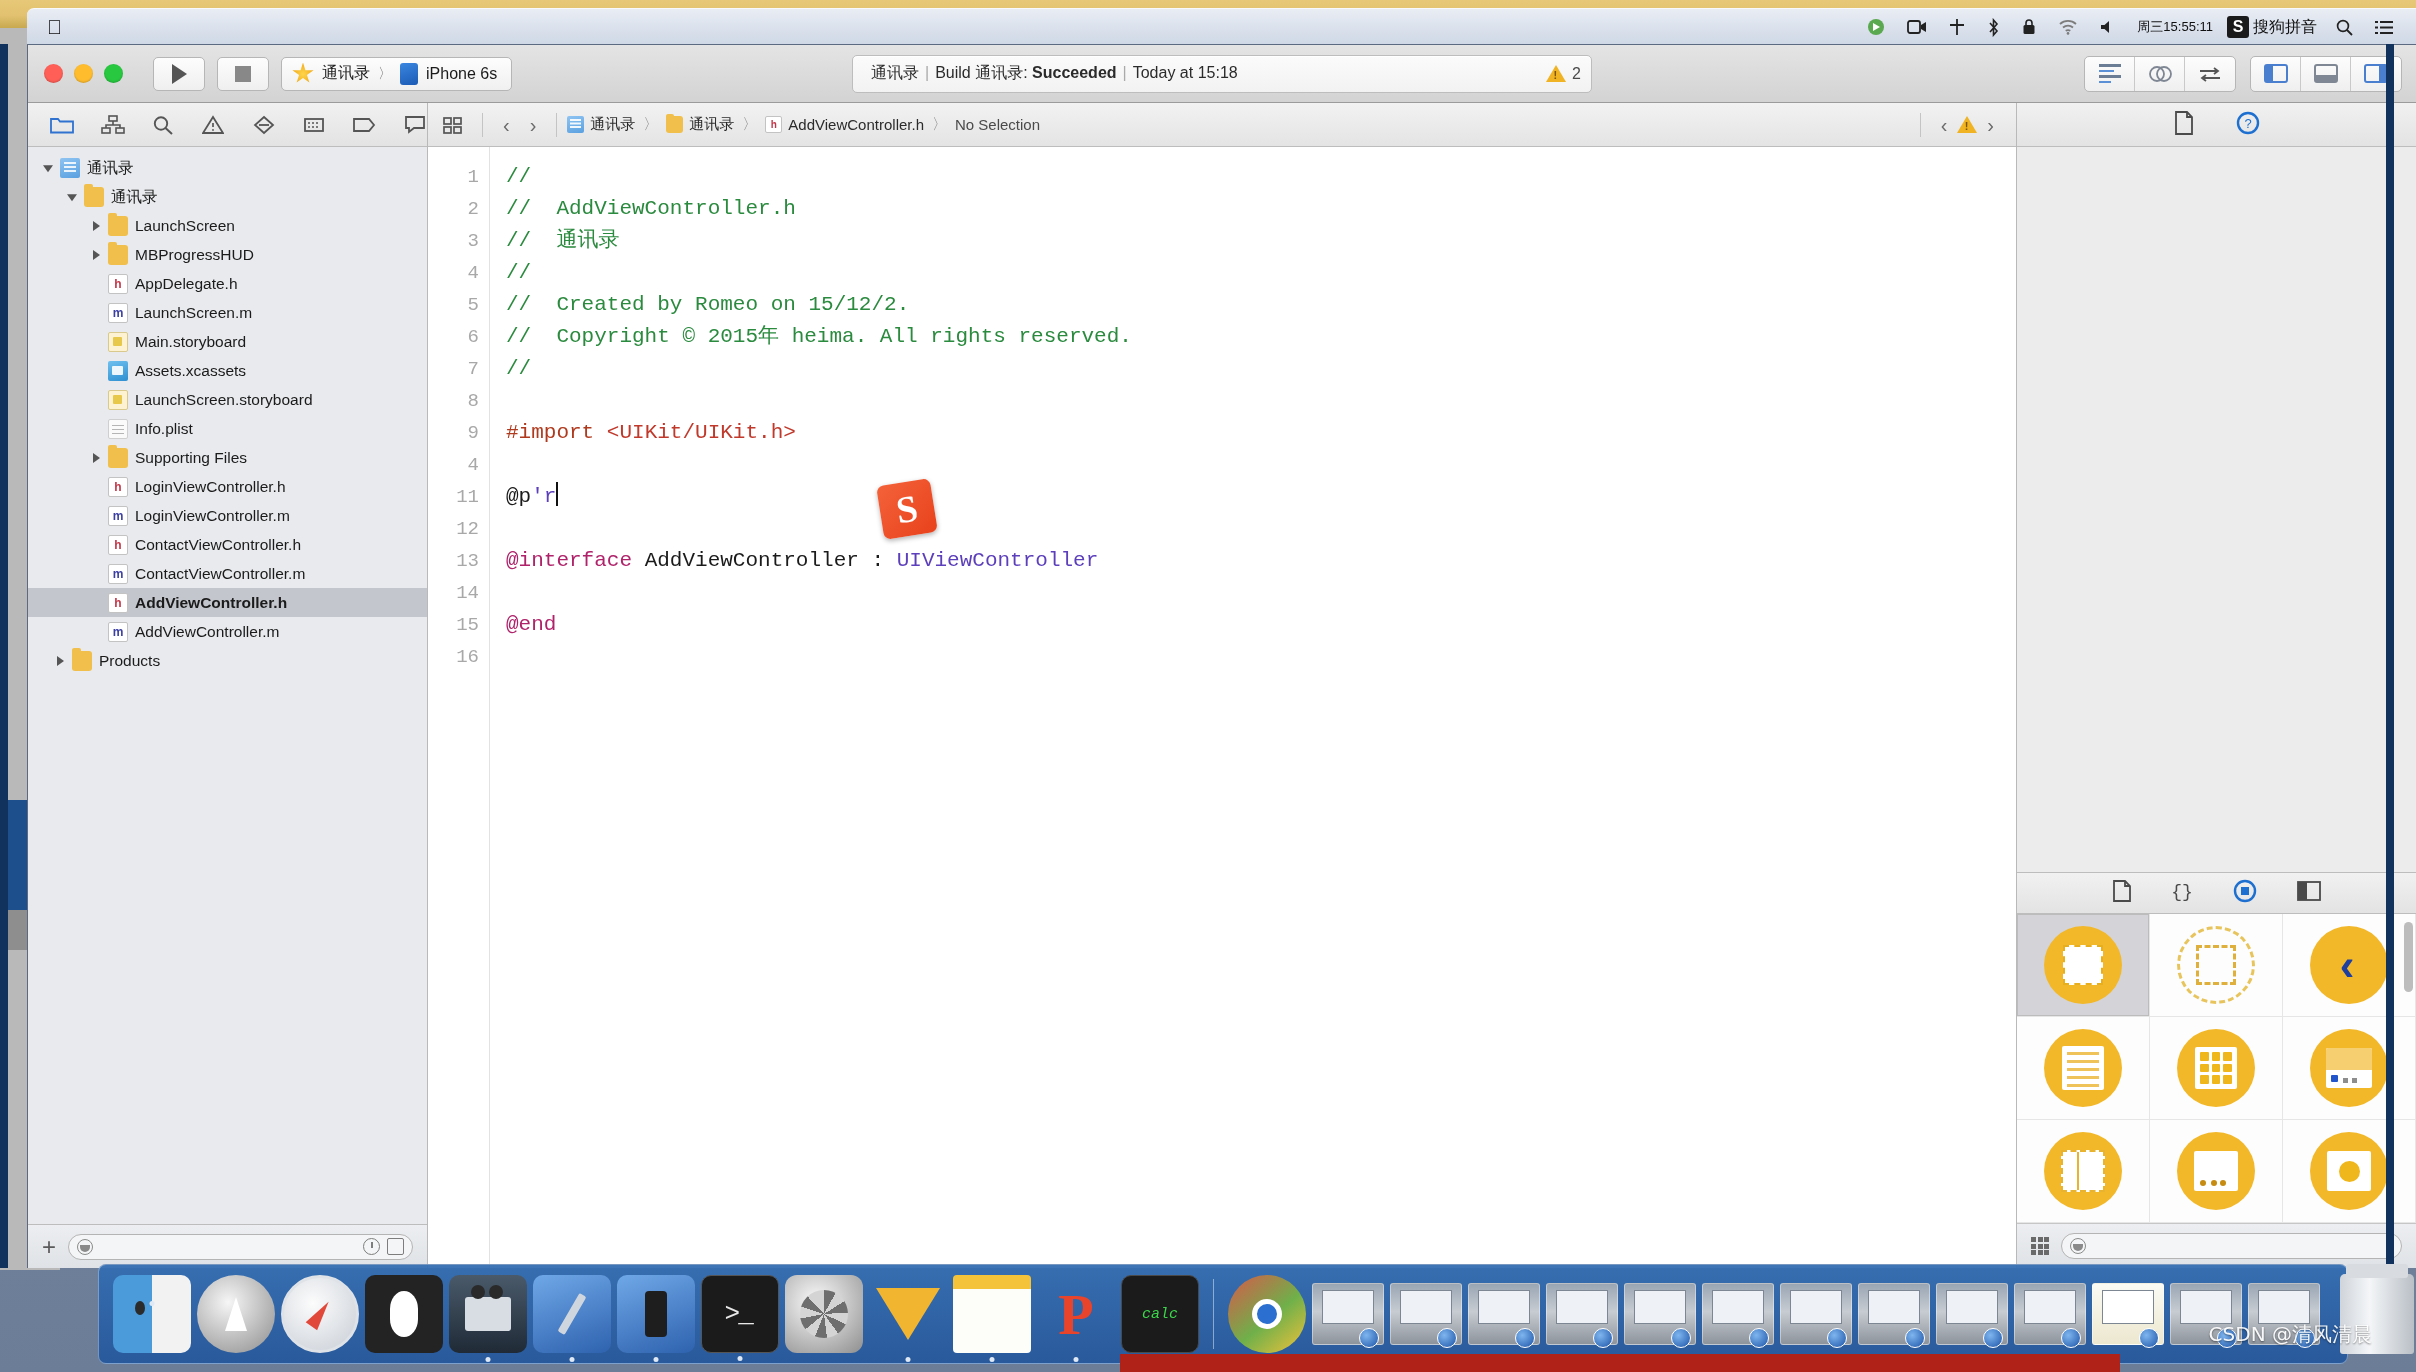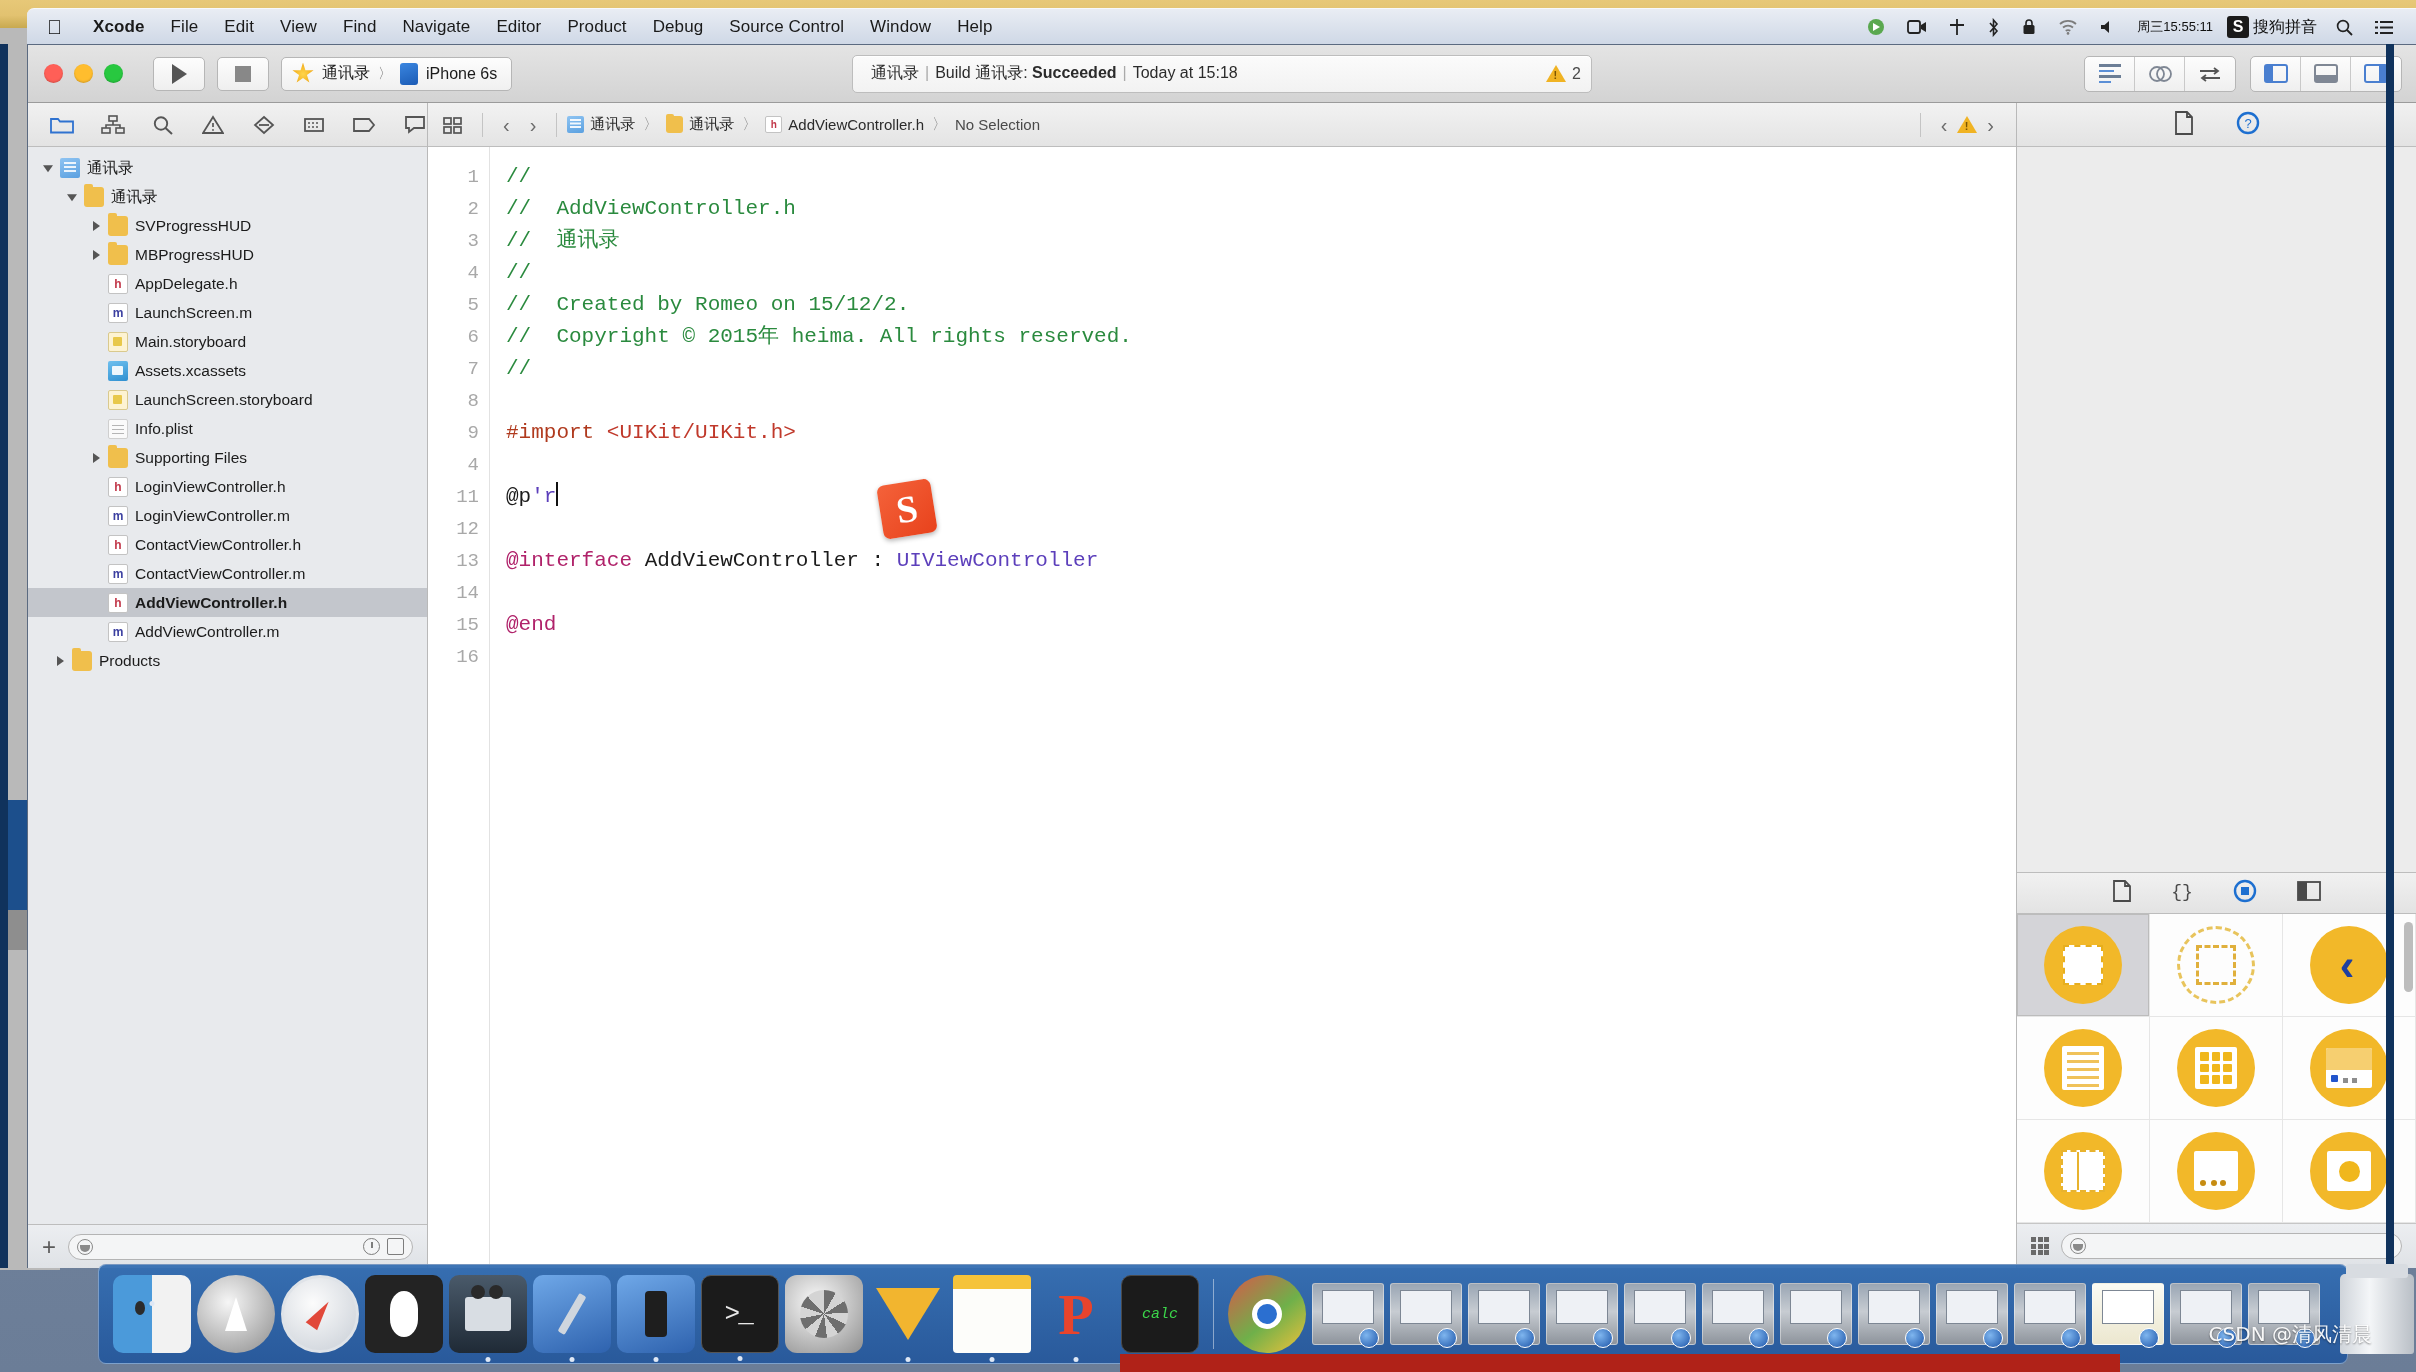--- a/index.html
+++ b/index.html
@@ -485,34 +485,20 @@
   <div id="backdrop-window"></div>
   <div id="backdrop-window-strip"></div>
   <div id="backdrop-window-strip2"></div>
 </div>
 
 <div id="edge-orange"></div>
 
 <div id="menubar"></div>
 <div id="menubar-main">
   <div id="apple-logo"></div>
-  <div id="menu-items" style="display: flex; align-items: center;">
-      <div class="menu-item bold">Xcode</div>
-      <div class="menu-item">File</div>
-      <div class="menu-item">Edit</div>
-      <div class="menu-item">View</div>
-      <div class="menu-item">Find</div>
-      <div class="menu-item">Navigate</div>
-      <div class="menu-item">Editor</div>
-      <div class="menu-item">Product</div>
-      <div class="menu-item">Debug</div>
-      <div class="menu-item">Source Control</div>
-      <div class="menu-item">Window</div>
-      <div class="menu-item">Help</div>
-    </div>
   <div id="menubar-right">
     <div class="status-icon">
       <svg width="18" height="18" viewBox="0 0 18 18">
           <circle cx="9" cy="9" r="8" fill="#5aa84f"></circle>
           <path d="M6 5 L13 9 L6 13 Z" fill="#fff"></path>
         </svg>
     </div>
     <div class="status-icon">
       <svg width="20" height="16" viewBox="0 0 20 16">
           <rect x="1" y="2" width="12" height="12" rx="2" fill="none" stroke="#222" stroke-width="1.8"></rect>
@@ -700,21 +686,21 @@
             <span class="tr-label">通讯录</span>
           </div>
           <div class="tr" style="padding-left: 38px;">
             <div class="disc open"></div>
             <div class="fico folder"></div>
             <span class="tr-label">通讯录</span>
           </div>
           <div class="tr" style="padding-left: 62px;">
             <div class="disc closed"></div>
             <div class="fico folder"></div>
-            <span class="tr-label">SVProgressHUD</span>
+            <span class="tr-label">LaunchScreen</span>
           </div>
           <div class="tr" style="padding-left: 62px;">
             <div class="disc closed"></div>
             <div class="fico folder"></div>
             <span class="tr-label">MBProgressHUD</span>
           </div>
           <div class="tr" style="padding-left: 62px;">
             <div class="disc "></div>
             <div class="fico hfile">h</div>
             <span class="tr-label">AppDelegate.h</span>

